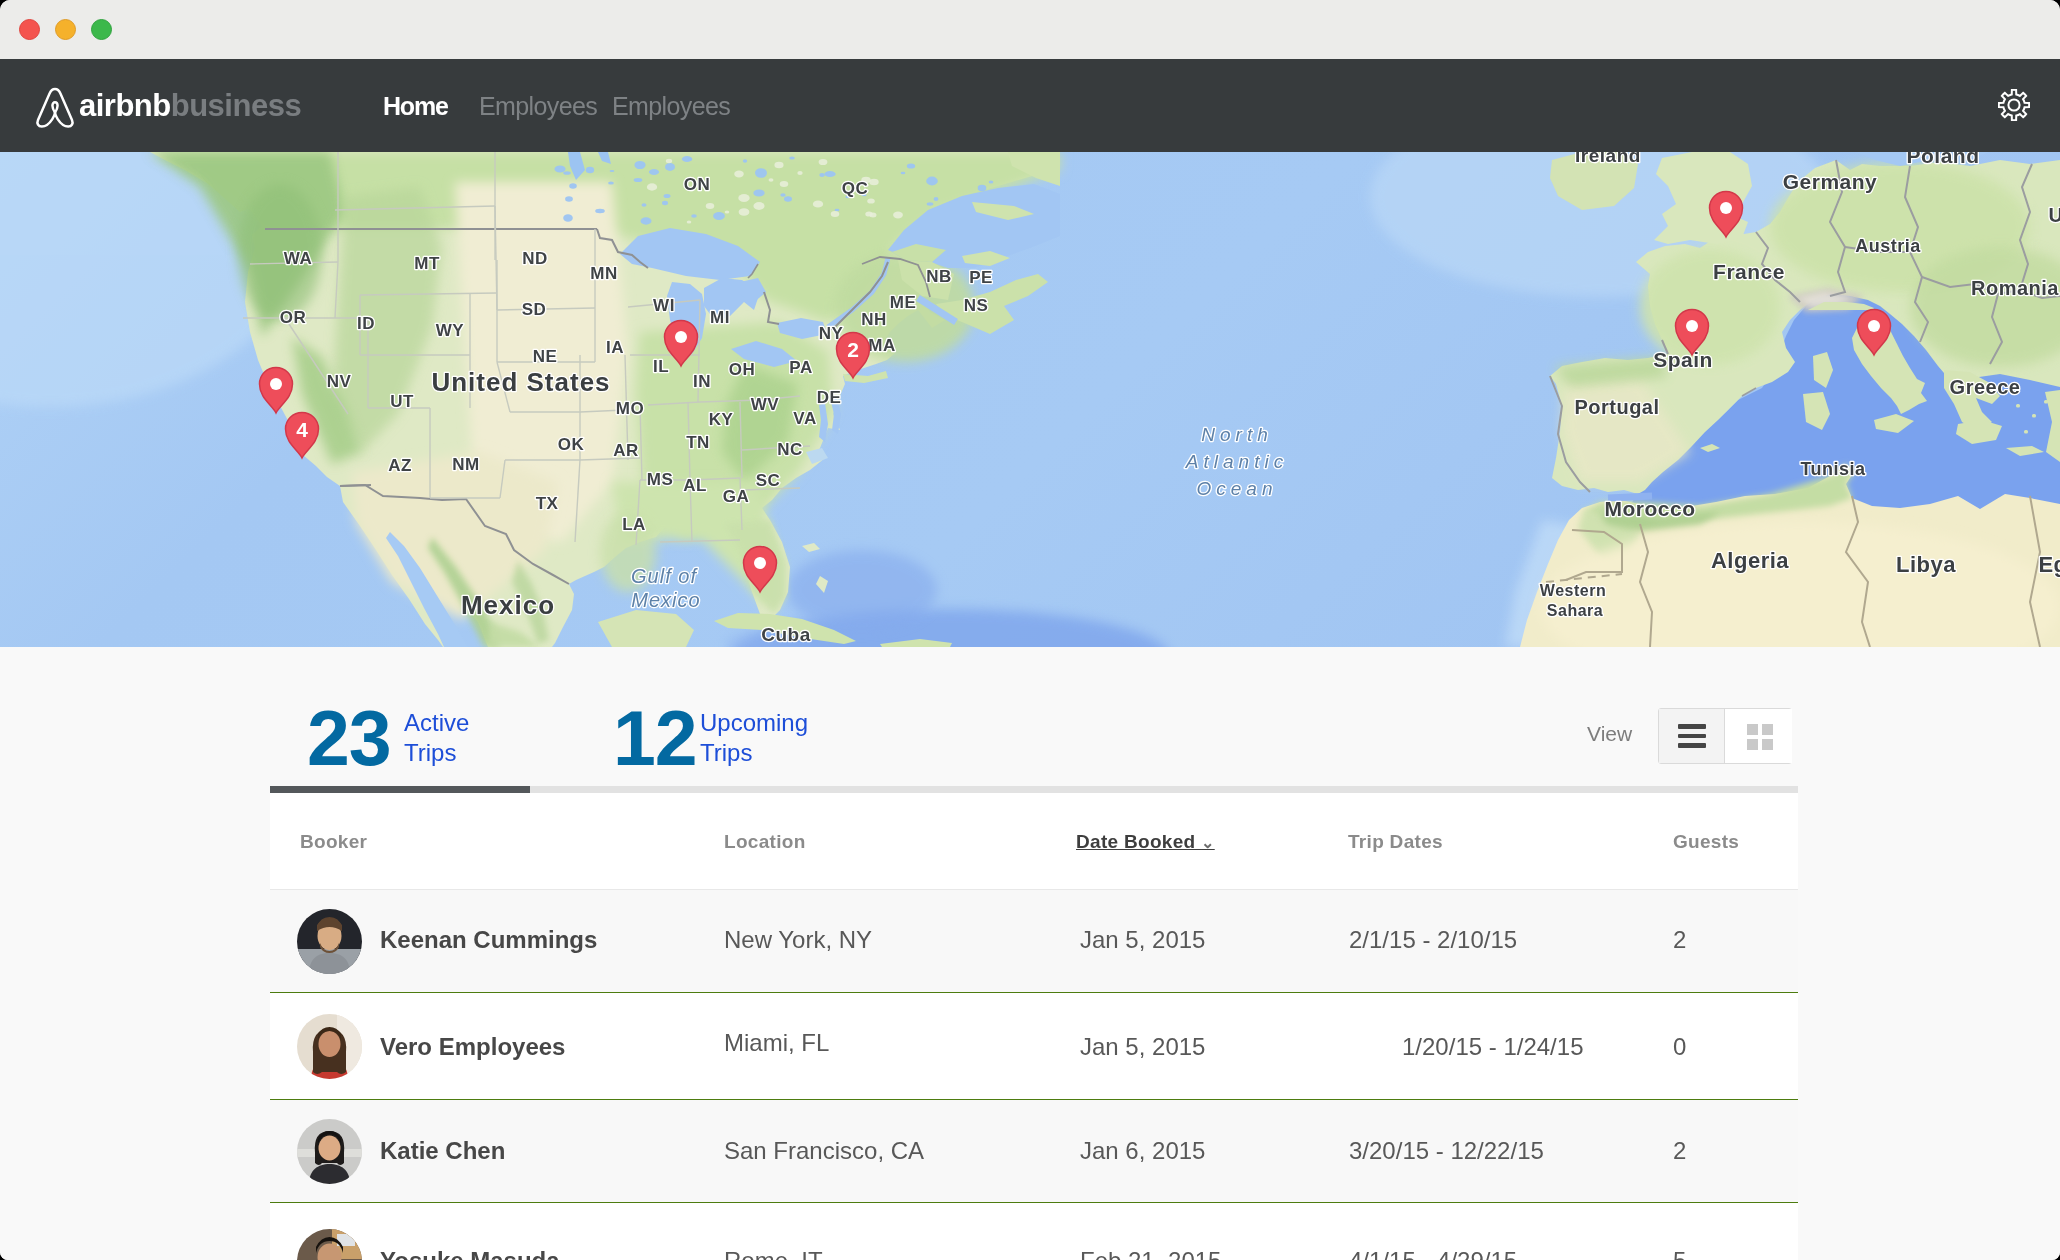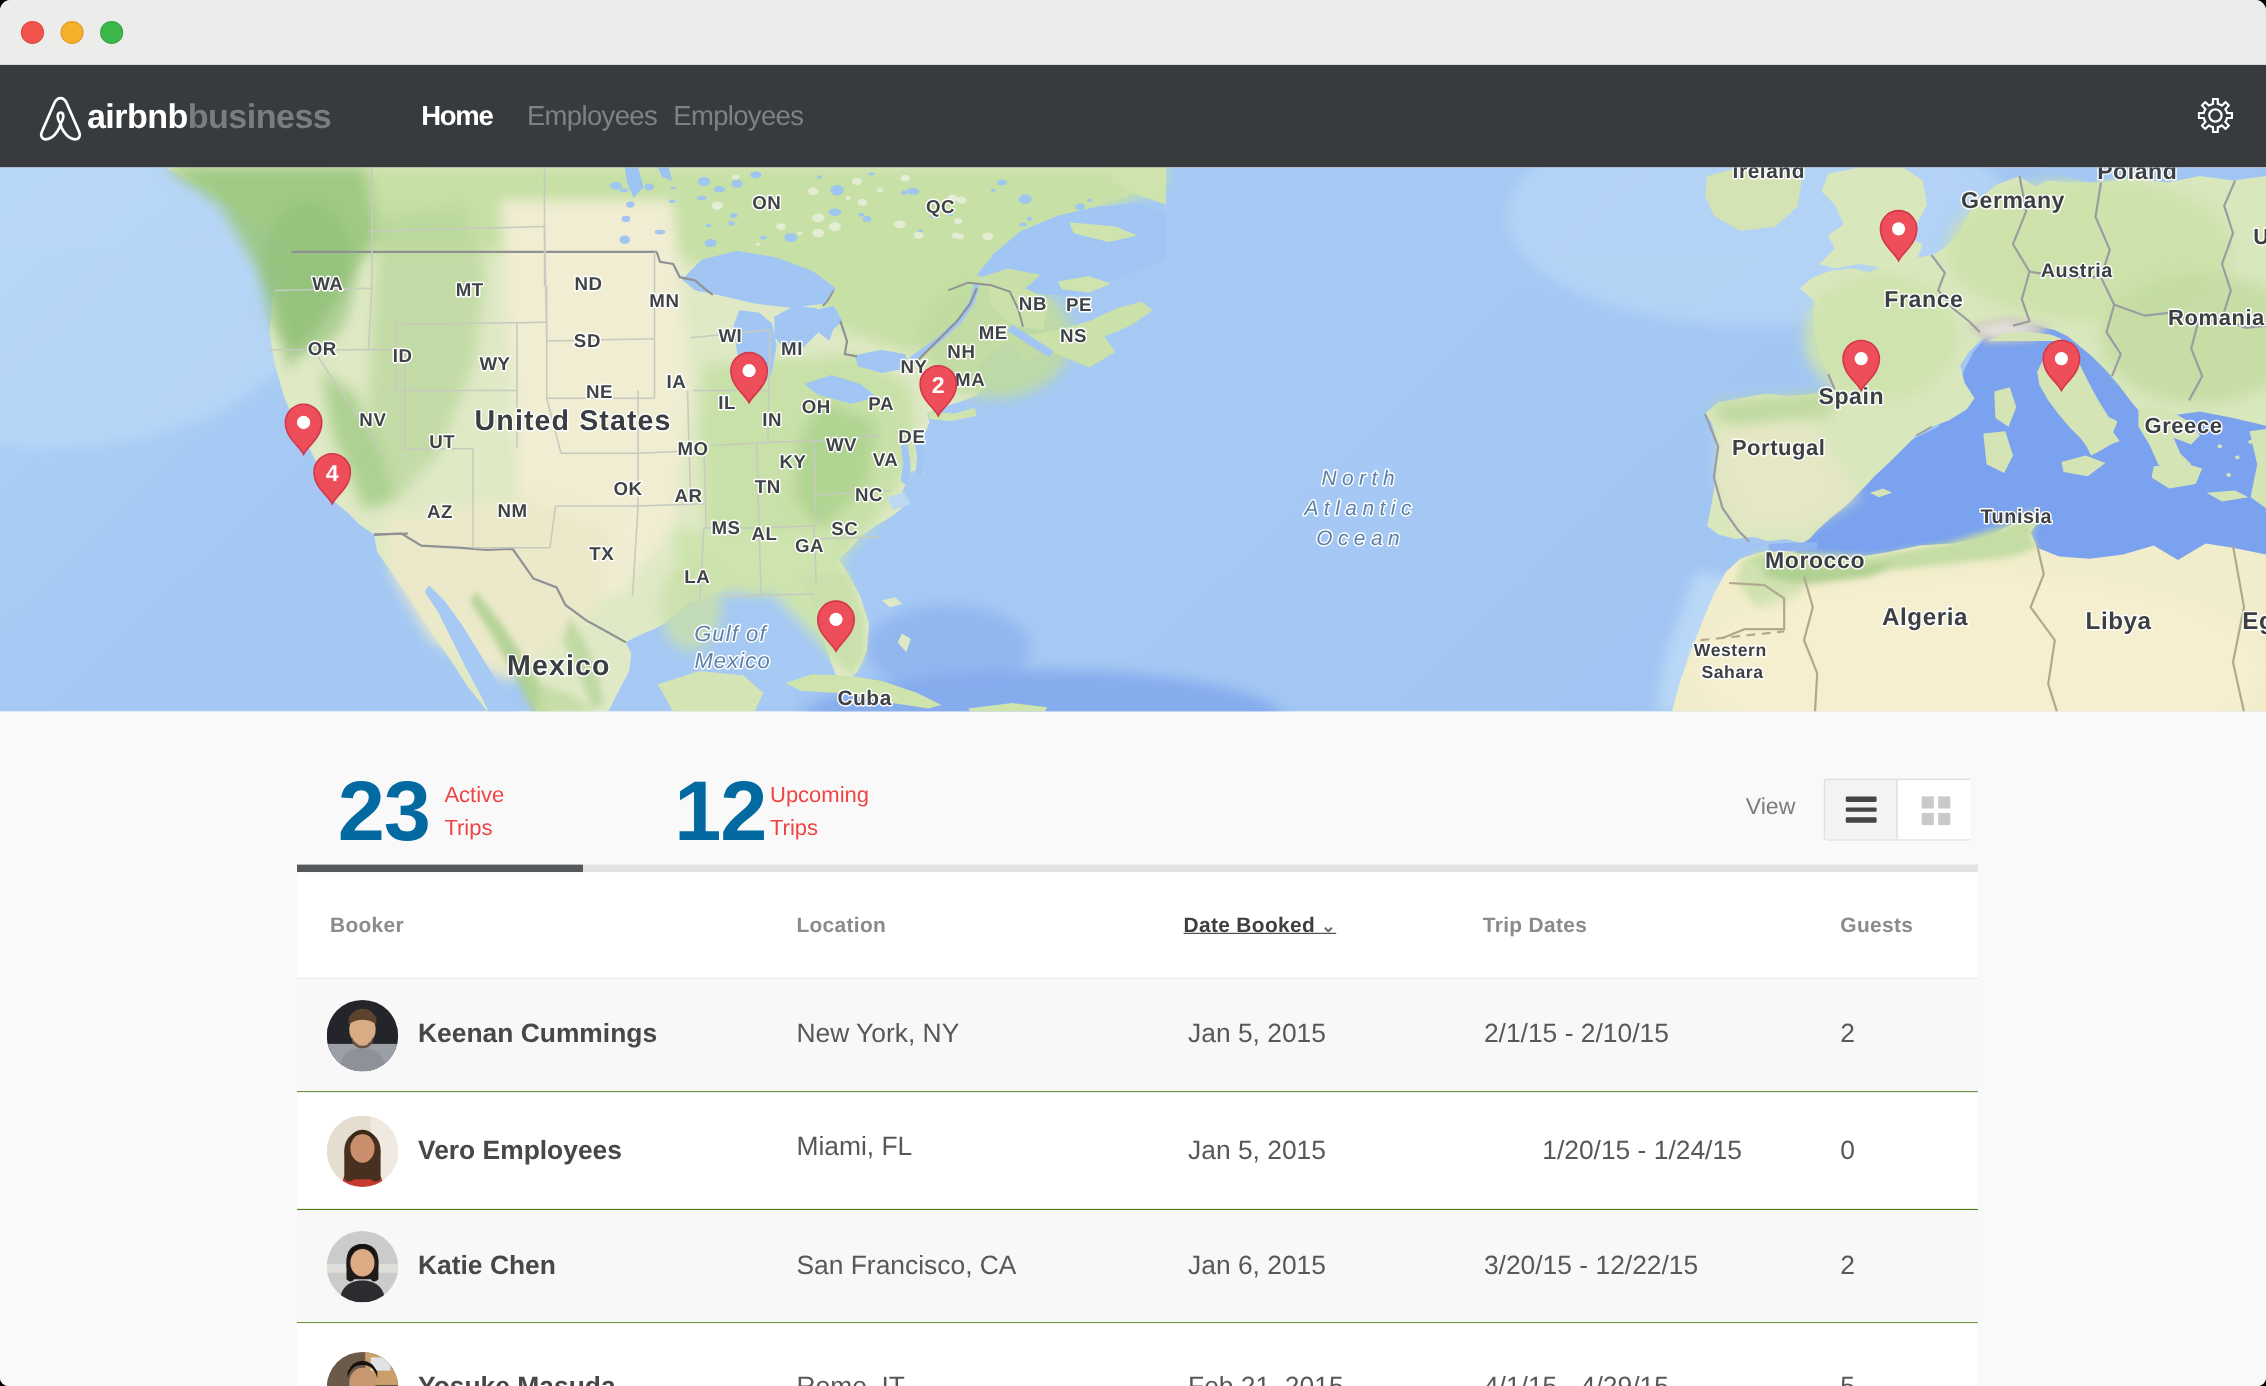--- a/index.html
+++ b/index.html
@@ -15,21 +15,21 @@
   .logo{position:absolute;left:34px;top:26px;}
   .brand{position:absolute;left:79px;top:29px;font-size:31px;font-weight:bold;color:#fff;letter-spacing:-0.5px;white-space:nowrap;}
   .brand span{color:#797d80;text-align:right;}
   .navlink{position:absolute;top:33px;font-size:25px;color:#7e8285;letter-spacing:-0.6px;}
   .navlink.active{color:#fff;font-weight:bold;letter-spacing:-1.2px;}
   .gear{position:absolute;left:1998px;top:30px;}
   .mapwrap{position:absolute;left:0;top:152px;width:2060px;height:495px;overflow:hidden;}
   .content{position:absolute;left:0;top:647px;width:2060px;height:613px;background:#f9f9f9;}
 
   .bignum{position:absolute;font-size:77px;font-weight:bold;color:#0369a1;letter-spacing:-1px;}
-  .tablab{position:absolute;font-size:20px;color:#ef4444;line-height:30px;}
+  .tablab{position:absolute;font-size:24px;color:#1d4ed8;line-height:30px;}
   .viewlab{position:absolute;left:1587px;top:75px;font-size:21px;color:#7d7d7d;}
   .toggle{position:absolute;left:1658px;top:61px;width:134px;height:56px;border:1px solid #dadada;border-radius:3px;background:#fff;}
   .toggle .half{position:absolute;top:0;width:66px;height:54px;}
   .toggle .left{left:0;background:#f3f3f3;border-right:1px solid #dadada;}
   .toggle .right{left:67px;background:#fff;}
   .hbar{position:absolute;left:19px;width:28px;height:4.5px;background:#454545;border-radius:1px;}
   .gsq{position:absolute;width:11px;height:11px;background:#c9c9c9;}
 
   .bar-dark{position:absolute;left:270px;top:786px;width:260px;height:7px;background:#54585b;}
   .bar-light{position:absolute;left:530px;top:786px;width:1268px;height:7px;background:#e2e2e2;}

